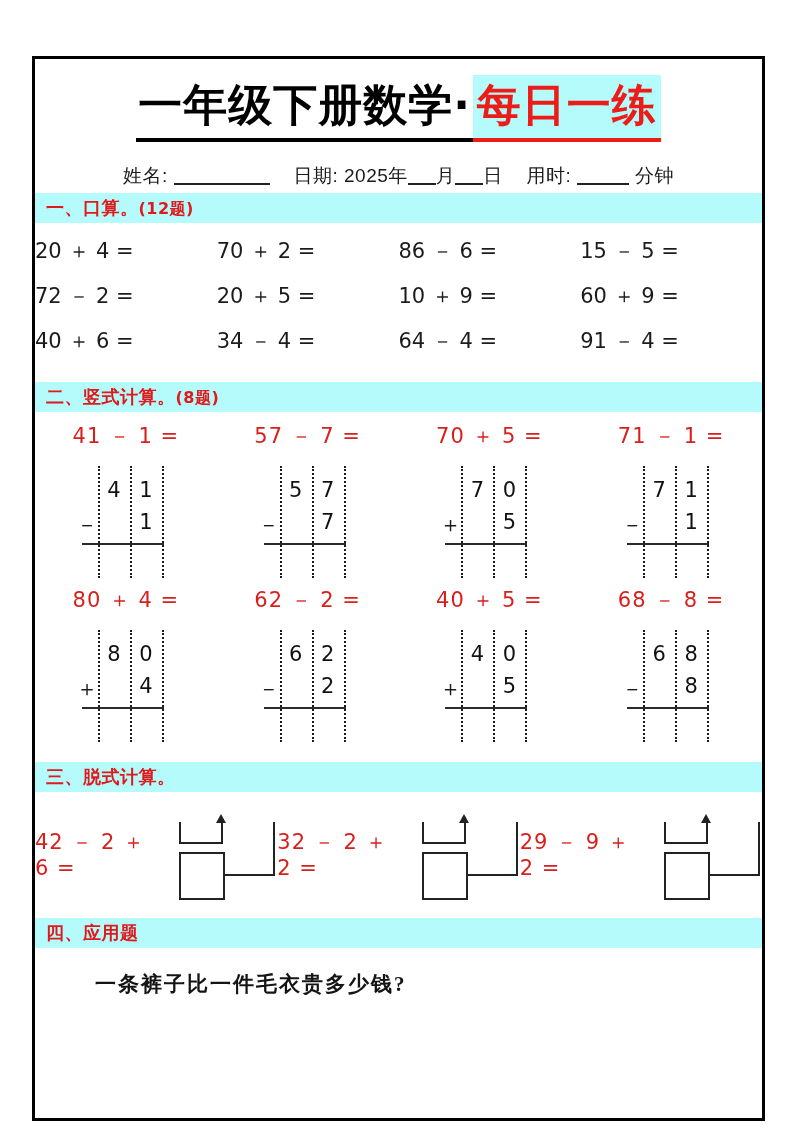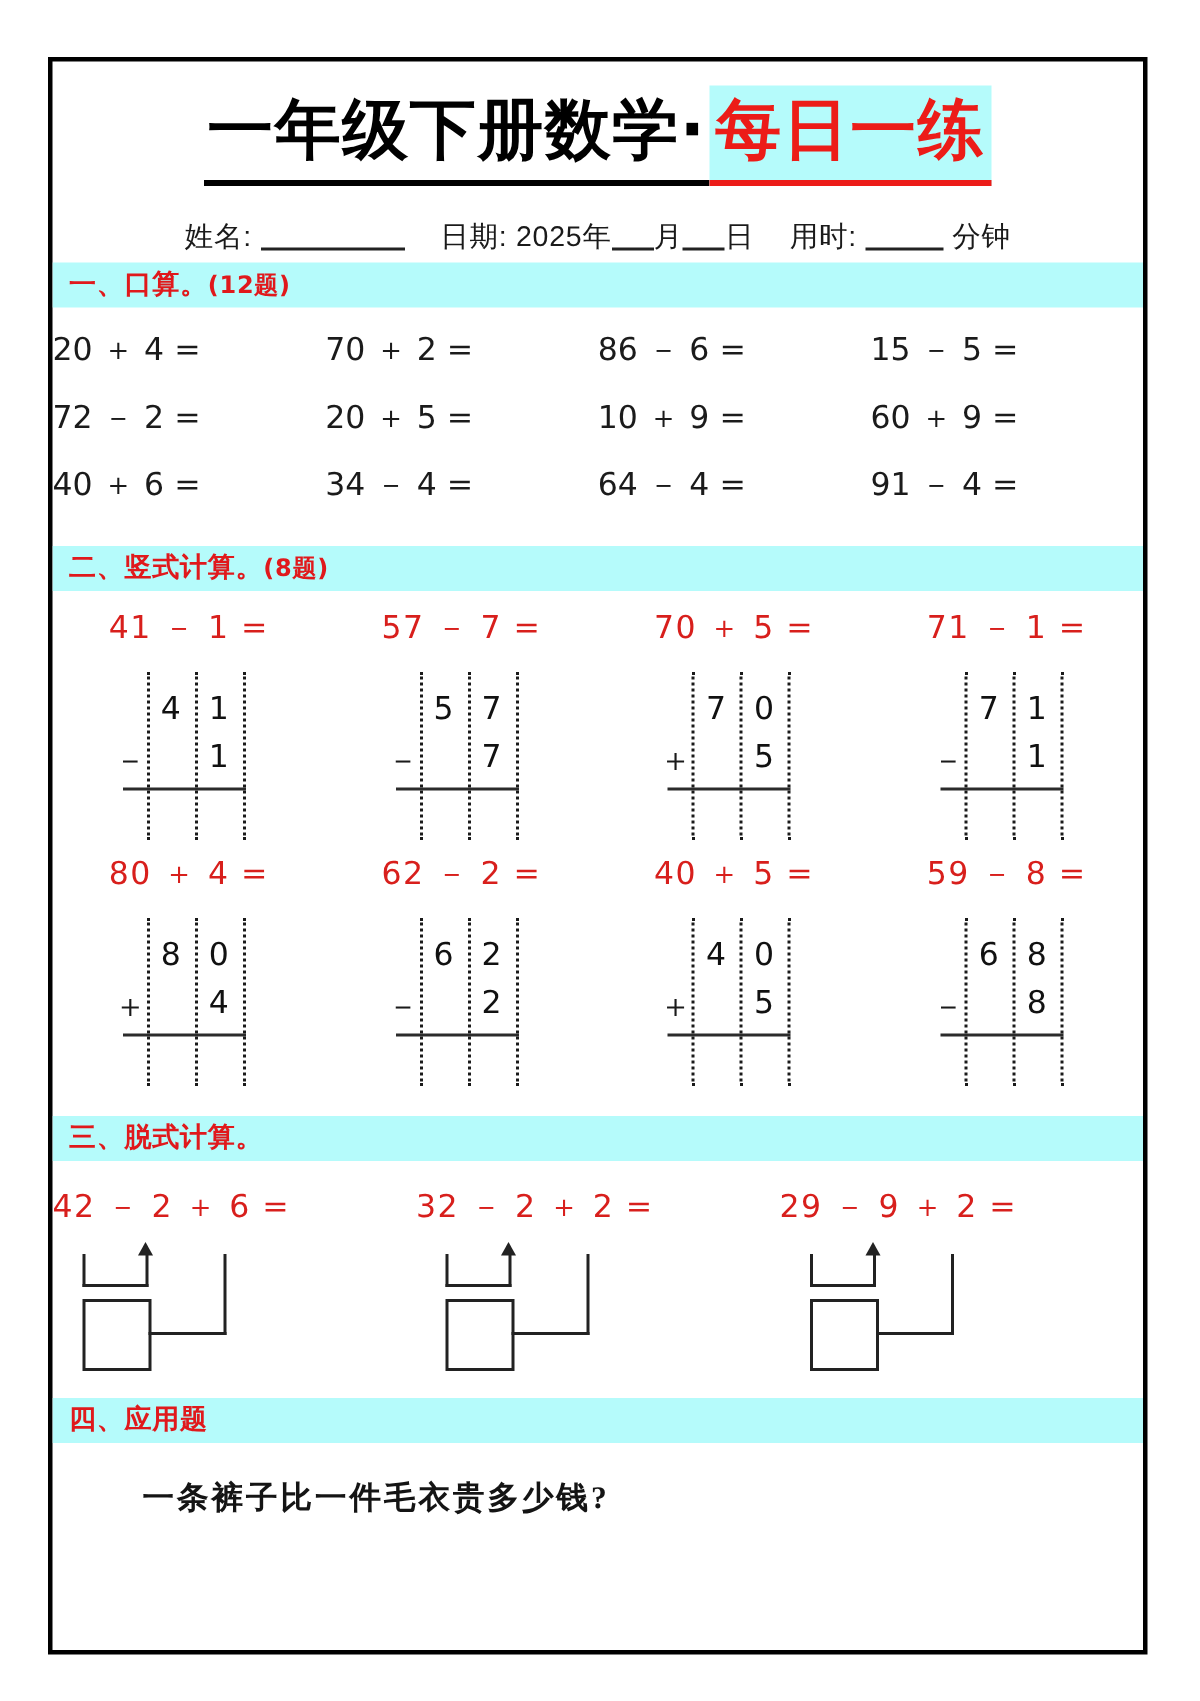--- a/index.html
+++ b/index.html
@@ -4,21 +4,21 @@
 <style>
   html,body{margin:0;padding:0;}
   body{
     width:800px;height:1134px;
     background:#ffffff;
     font-family:"Liberation Sans","DejaVu Sans",sans-serif;
     overflow:hidden;
   }
   .page{
     position:absolute;
-    left:32px;top:38px;
+    left:32px;top:56px;
     width:733px;height:1065px;
     border:3px solid #000000;
     box-sizing:border-box;
     background:#ffffff;
     overflow:hidden;
   }
 
   
   .title-wrap{
     position:relative;
@@ -142,21 +142,21 @@
     font-family:"DejaVu Sans","Liberation Sans",sans-serif;
   }
   .vd-t-tens{left:27px;top:12px;}
   .vd-t-ones{left:59px;top:12px;}
   .vd-b-tens{left:27px;top:44px;}
   .vd-b-ones{left:59px;top:44px;}
 
   
   .step-block{padding:16px 0 10px 0;}
   .step-row{display:flex;}
-  .step-cell{flex:1;display:flex;flex-direction:column;}
+  .step-cell{flex:1;display:flex;flex-direction:row;align-items:center;}
   .step-expr{
     font-size:21px;
     color:#d81f1c;
     font-family:"DejaVu Sans","Liberation Sans",sans-serif;
     letter-spacing:1px;
     margin-bottom:4px;
   }
   .stepfig{position:relative;width:150px;height:96px;}
   .seg-h{position:absolute;height:0;border-top:2px solid #222;}
   .seg-v{position:absolute;width:0;border-left:2px solid #222;}
@@ -330,21 +330,21 @@
           <div class="vline vl3"></div>
           <div class="vop">＋</div>
           <div class="vdig vd-t-tens">4</div>
           <div class="vdig vd-t-ones">0</div>
           <div class="vdig vd-b-tens"></div>
           <div class="vdig vd-b-ones">5</div>
           <div class="vrule"></div>
         </div>
       </div>
       <div class="vert-cell">
-        <div class="vert-expr">59 － 8 =</div>
+        <div class="vert-expr">68 － 8 =</div>
         <div class="vfig">
           <div class="vline vl1"></div>
           <div class="vline vl2"></div>
           <div class="vline vl3"></div>
           <div class="vop">－</div>
           <div class="vdig vd-t-tens">6</div>
           <div class="vdig vd-t-ones">8</div>
           <div class="vdig vd-b-tens"></div>
           <div class="vdig vd-b-ones">8</div>
           <div class="vrule"></div>

